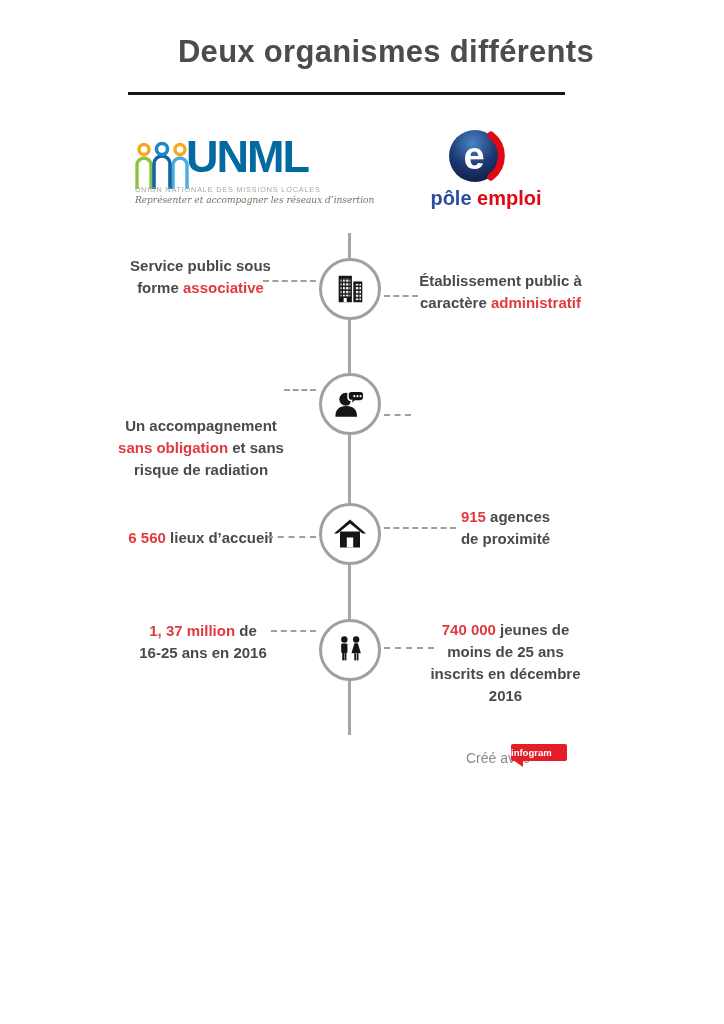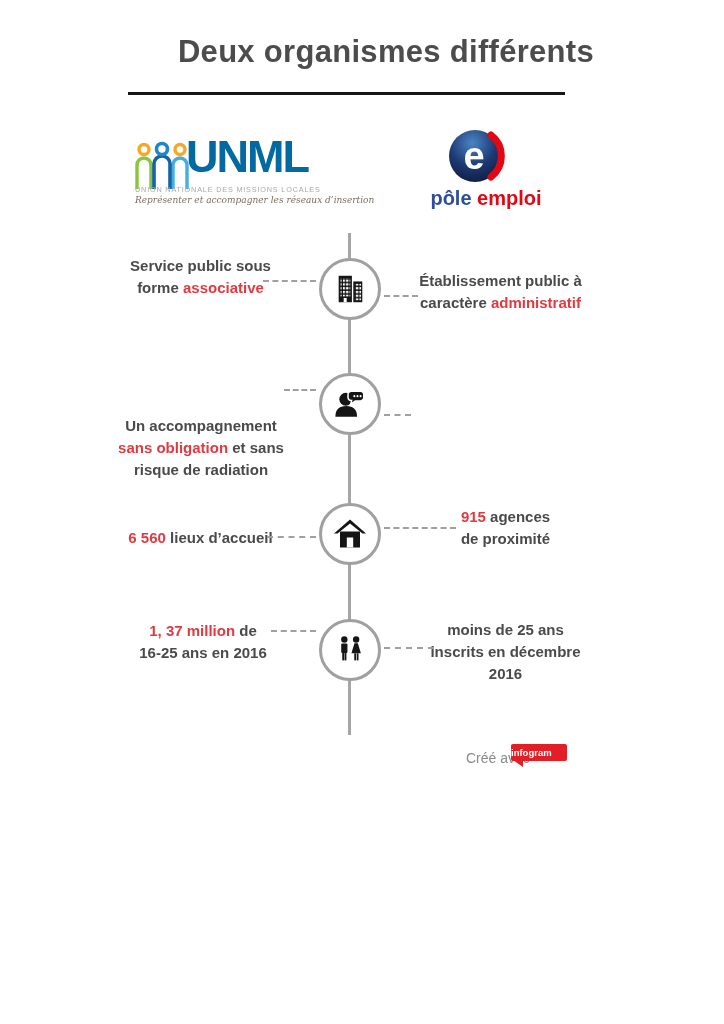--- a/index.html
+++ b/index.html
@@ -175,20 +175,21 @@
   <div class="tblock tb-r3">
     <div><span class="red">915</span><span> agences</span></div>
     <div><span>de proximité</span></div>
   </div>
 
   <div class="tblock tb-l4">
     <div><span class="red">1, 37 million</span><span> de</span></div>
     <div><span>16-25 ans en 2016</span></div>
   </div>
   <div class="tblock tb-r4">
+    <div><span class="red">740 000</span><span> jeunes de</span></div>
     <div><span>moins de 25 ans</span></div>
     <div><span>inscrits en décembre</span></div>
     <div><span>2016</span></div>
   </div>
 
   <div class="dash d-l1"></div>
   <div class="dash d-r1"></div>
   <div class="dash d-l2"></div>
   <div class="dash d-r2"></div>
   <div class="dash d-l3"></div>

